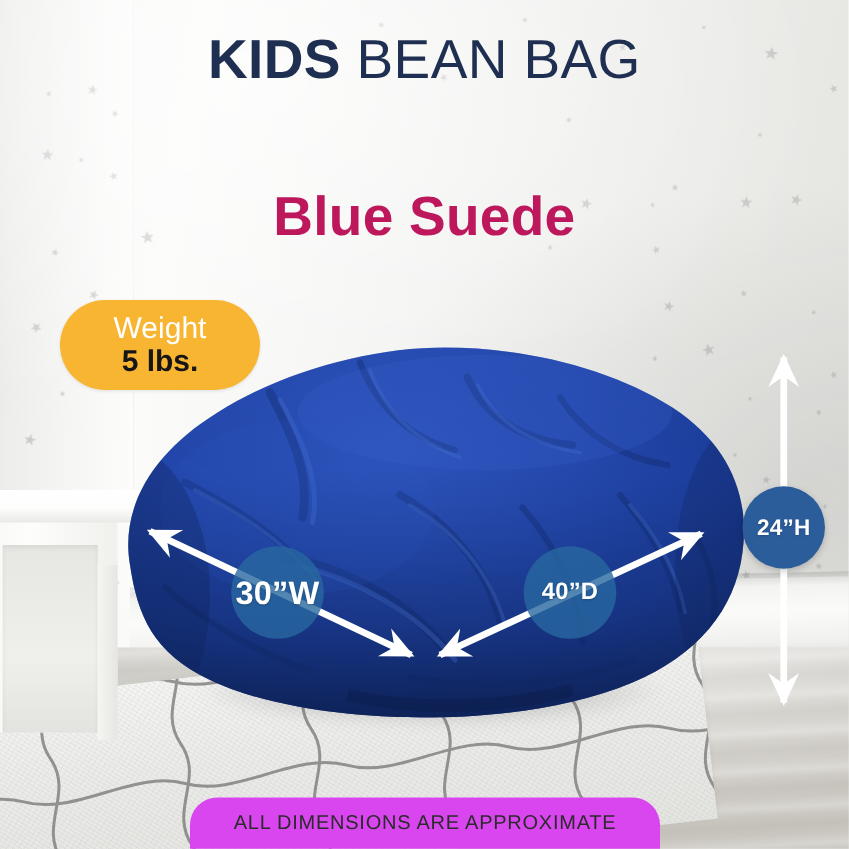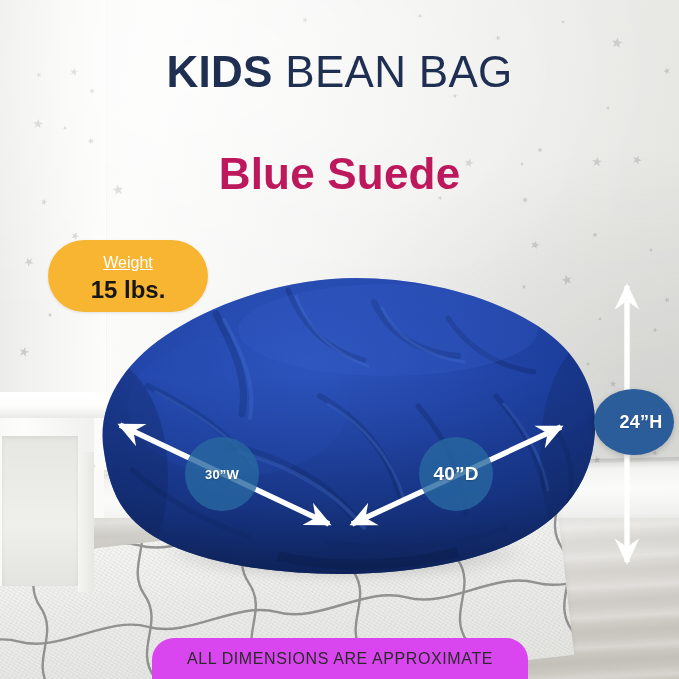--- a/index.html
+++ b/index.html
@@ -187,50 +187,49 @@
     justify-content: center;
     color: #ffffff;
     font-weight: bold;
     letter-spacing: 0.2px;
     text-shadow: 0 1px 2px rgba(0,0,0,0.22);
   }
   .dim-w {
     left: 185px; top: 437px;
     width: 74px; height: 74px;
     background: rgba(40,104,160,0.80);
-    font-size: 13px;
+    font-size: 26px;
   }
   .dim-d {
     left: 419px; top: 437px;
     width: 74px; height: 74px;
     background: rgba(40,104,160,0.80);
     font-size: 19px;
   }
   .dim-h {
     left: 594px; top: 389px;
     width: 66px; height: 66px;
     background: #2c5d9b;
     font-size: 18px;
     box-shadow: 0 2px 6px rgba(0,0,0,0.20);
-    padding-left: 14px;
   }
 
   
   .headline {
     position: absolute;
     left: 0; top: 22px;
     width: 679px;
     text-align: center;
     color: #1e2f52;
     font-size: 44px;
     line-height: 51px;
     letter-spacing: 0.3px;
     font-weight: 300;
   }
-  .headline .hl-line { display: block; white-space: nowrap; margin-top: 24px; }
+  .headline .hl-line { display: block; white-space: nowrap; }
   .headline b { font-weight: 700; }
   .subhead {
     position: absolute;
     left: 0; top: 148px;
     width: 679px;
     text-align: center;
     color: #be185d;
     font-size: 44px;
     line-height: 52px;
     font-weight: 600;
@@ -245,24 +244,23 @@
     background: #f8b531;
     border-radius: 36px;
     display: flex;
     flex-direction: column;
     align-items: center;
     justify-content: center;
     box-shadow: 0 1px 3px rgba(0,0,0,0.10);
   }
   .weight-label {
     color: #ffffff;
-    font-size: 16px;
+    font-size: 24px;
     line-height: 27px;
     font-weight: 400;
-    text-decoration: underline;
   }
   .weight-value {
     color: #161616;
     font-size: 24px;
     line-height: 28px;
     font-weight: bold;
   }
 
   
   .footer-banner {
@@ -488,20 +486,20 @@
   <div class="dim-circle dim-d">40”D</div>
   <div class="dim-circle dim-h">24”H</div>
 
   <div class="headline">
     <span class="hl-line"><b>KIDS</b><span> BEAN BAG</span></span>
   </div>
   <div class="subhead">Blue Suede</div>
 
   <div class="weight-badge">
     <span class="weight-label">Weight</span>
-    <span class="weight-value">15 lbs.</span>
+    <span class="weight-value">5 lbs.</span>
   </div>
 
   <div class="footer-banner">
     <span class="footer-text">ALL DIMENSIONS ARE APPROXIMATE</span>
   </div>
 
 </div>
 
 </body></html>

